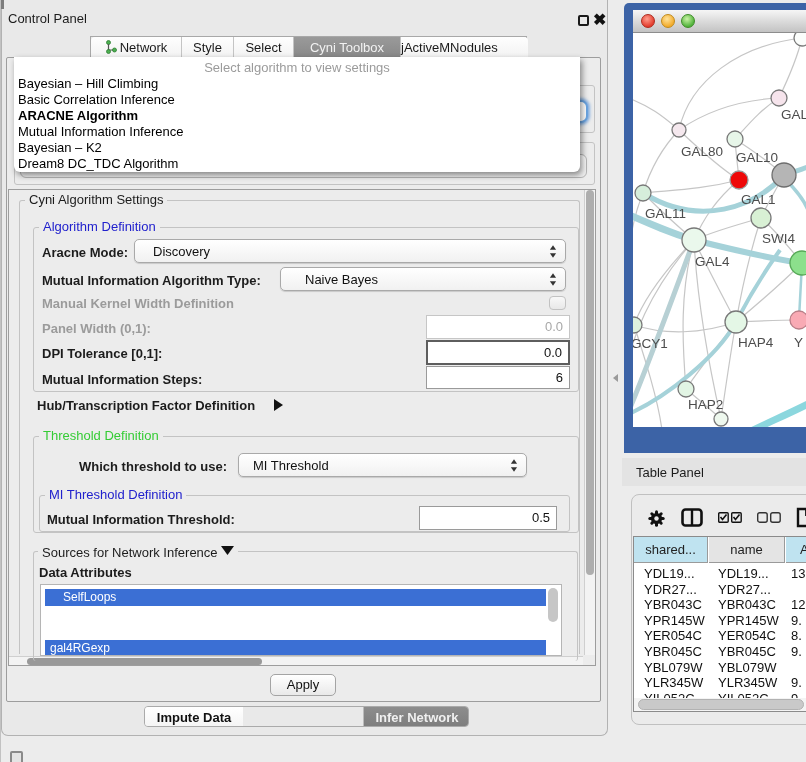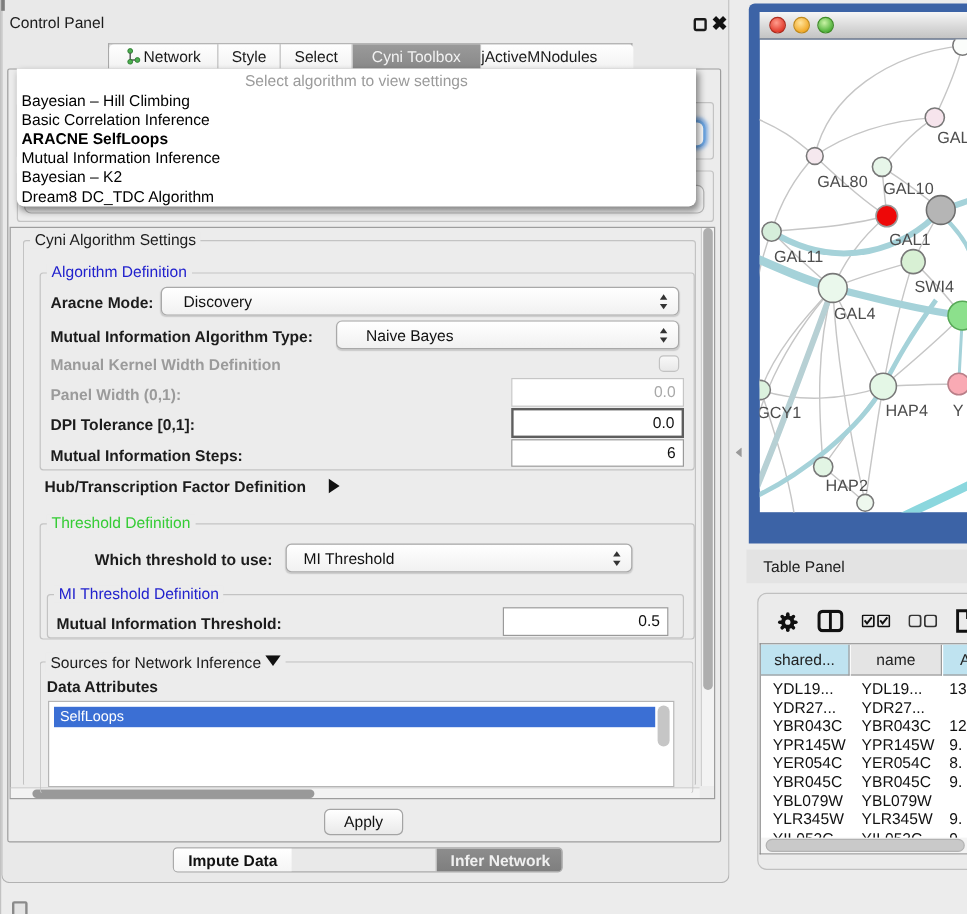--- a/index.html
+++ b/index.html
@@ -112,36 +112,37 @@
 <div class="abs b13" style="left:47px;top:512px;">Mutual Information Threshold:</div>
 <div class="field" style="left:419px;top:506px;width:138px;height:24px;border:1px solid #9a9a9a;">0.5</div>
 
 <div class="grp" style="left:33px;top:551px;width:545px;height:110px;border-bottom:none;"></div>
 <div class="gtitle r13" style="left:38px;top:544px;">Sources for Network Inference <span style="display:inline-block;vertical-align:2px;"><svg width="13" height="9" viewBox="0 0 13 9">
         <path d="M0 0 H13 L6.5 9 Z" fill="#111"></path>
       </svg></span></div>
 <div class="abs b13" style="left:39px;top:565px;">Data Attributes</div>
 
 <div class="abs" style="left:40px;top:584px;width:522px;height:72px;background:#fff;border:1px solid #b5b5b5;overflow:hidden;">
-  <div style="position:absolute;left:4px;top:4px;width:501px;height:17px;background:#3b6fd4;color:#fff;font-size:12px;line-height:17px;padding-left:5px;">SelfLoops</div>
+  <div style="position:absolute;left:4px;top:4px;width:501px;height:17px;background:#3b6fd4;color:#fff;font-size:12px;line-height:17px;padding-left:18px;">SelfLoops</div>
+  <div style="position:absolute;left:4px;top:55px;width:501px;height:17px;background:#3b6fd4;color:#fff;font-size:12px;line-height:17px;padding-left:5px;">gal4RGexp</div>
   <div style="position:absolute;left:507px;top:3px;width:10px;height:34px;background:#c6c6c6;border-radius:5px;"></div>
 </div>
 
 <div class="abs" style="left:270px;top:674px;width:66px;height:22px;background:linear-gradient(#fff,#e9e9e9);border:1px solid #a4a4a4;border-radius:5px;text-align:center;font-size:13px;color:#111;line-height:20px;">Apply</div>
 
 <div id="segs" class="abs" style="left: 144px; top: 706px; height: 21px; width: 325px; border: 1px solid rgb(170, 170, 170); border-radius: 4px; overflow: hidden;">
     <div style="position:absolute;left:0px;top:0;width:98px;height:21px;background:linear-gradient(#fff,#f4f4f4);color:#111;text-align:center;font-size:13px;font-weight:bold;line-height:21px;">Impute Data</div>
     <div style="position:absolute;left:218px;top:0;width:107px;height:21px;background:linear-gradient(#8d8d8d,#7d7d7d);color:#f0f0f0;border-left:1px solid #bbb;text-align:center;font-size:13px;font-weight:bold;line-height:21px;">Infer Network</div>
   </div>
 
 <div class="abs" style="left:10px;top:751px;width:13px;height:14px;border:2px solid #8a8a8a;background:#e4e4e4;border-radius:2px;"></div>
 
 <div class="abs" style="left:14px;top:57px;width:566px;height:115px;background:#fff;border-radius:0 0 6px 6px;box-shadow:2px 3px 6px rgba(0,0,0,0.45);z-index:50;">
   <div style="position:absolute;left:0;top:3px;width:100%;text-align:center;font-size:13px;color:#9b9b9b;">Select algorithm to view settings</div>
-  <div style="position:absolute;left:4px;top:19px;font-size:13px;color:#000;line-height:16px;">Bayesian – Hill Climbing<br>Basic Correlation Inference<br><b>ARACNE SelfLoops</b><br>Mutual Information Inference<br>Bayesian – K2<br>Dream8 DC_TDC Algorithm</div>
+  <div style="position:absolute;left:4px;top:19px;font-size:13px;color:#000;line-height:16px;">Bayesian – Hill Climbing<br>Basic Correlation Inference<br><b>ARACNE Algorithm</b><br>Mutual Information Inference<br>Bayesian – K2<br>Dream8 DC_TDC Algorithm</div>
 </div>
 
 <div class="abs" style="left:624px;top:3px;width:182px;height:450px;background:#3c63a6;border-radius:5px 0 0 0;">
   <div style="position:absolute;left:9px;top:7px;width:173px;height:23px;background:linear-gradient(#f6f6f6,#d9d9d9 55%,#c3c3c3);border-bottom:1px solid #8d8d8d;">
     <div style="position:absolute;left:8px;top:4px;width:14px;height:14px;border-radius:50%;background:radial-gradient(circle at 5px 4px,#ff9d8d,#e33d2e 70%);border:1px solid #ad2b1e;"></div>
     <div style="position:absolute;left:28px;top:4px;width:14px;height:14px;border-radius:50%;background:radial-gradient(circle at 5px 4px,#ffe39a,#f2ab2c 70%);border:1px solid #c08a1c;"></div>
     <div style="position:absolute;left:48px;top:4px;width:14px;height:14px;border-radius:50%;background:radial-gradient(circle at 5px 4px,#c9f3a5,#52b33c 70%);border:1px solid #3f8c28;"></div>
   </div>
   <svg style="position:absolute;left:9px;top:30px;" width="173" height="394" viewBox="633 33 173 394">
     <rect x="633" y="33" width="173" height="394" fill="#ffffff"></rect>

